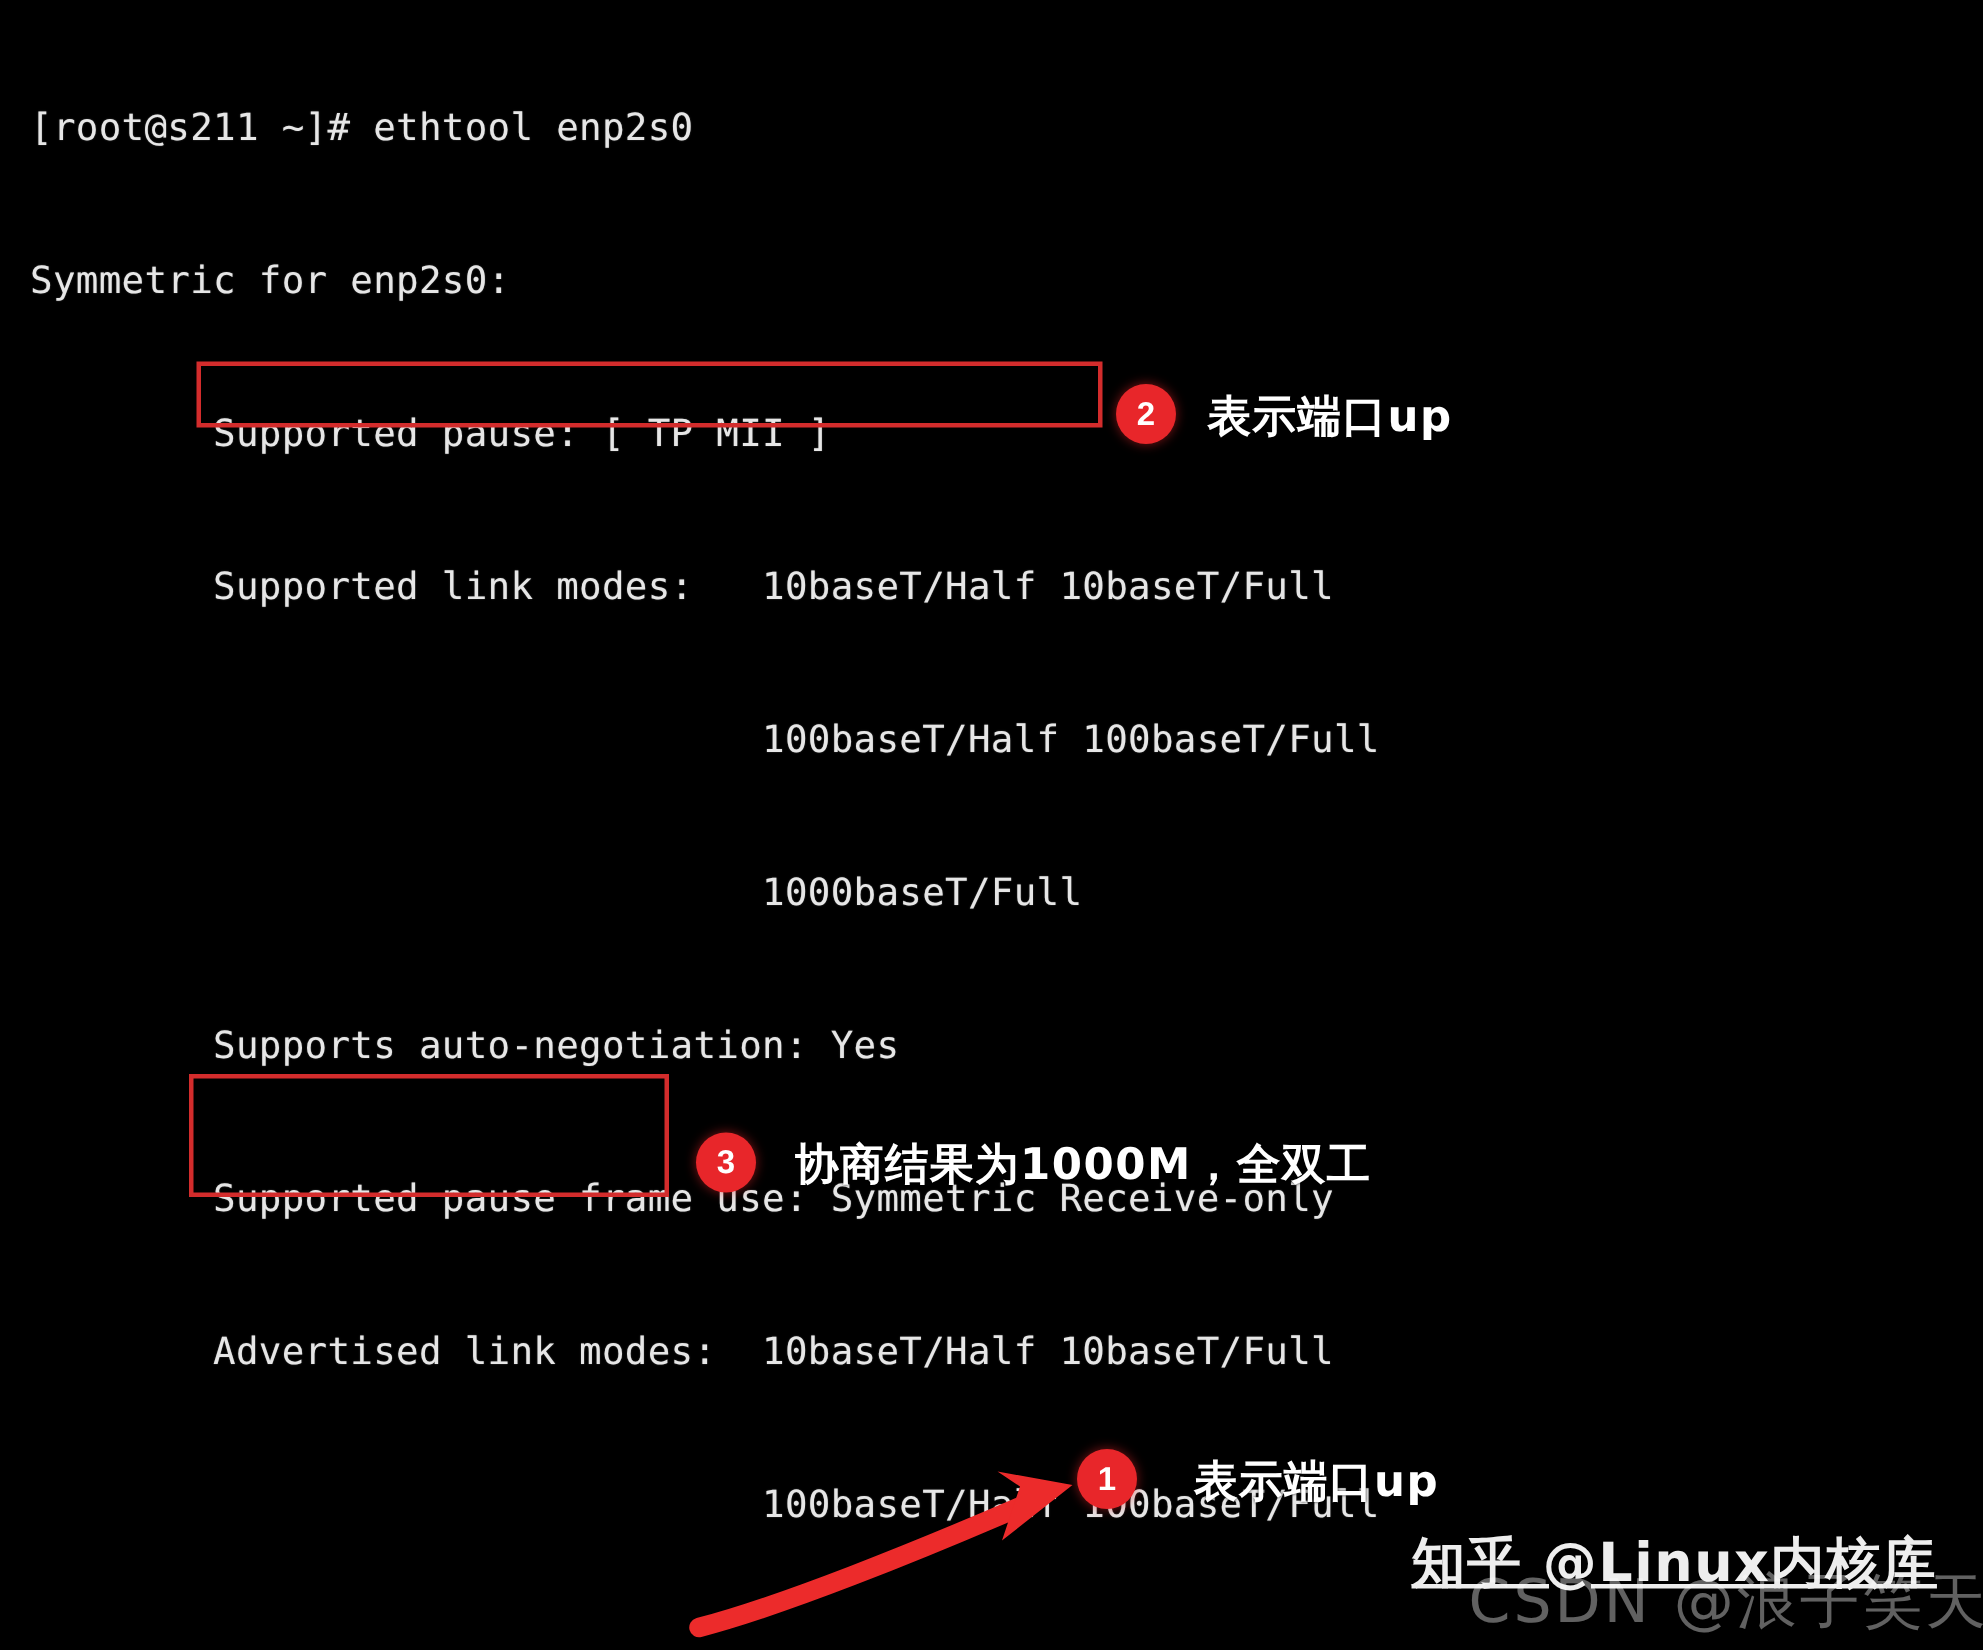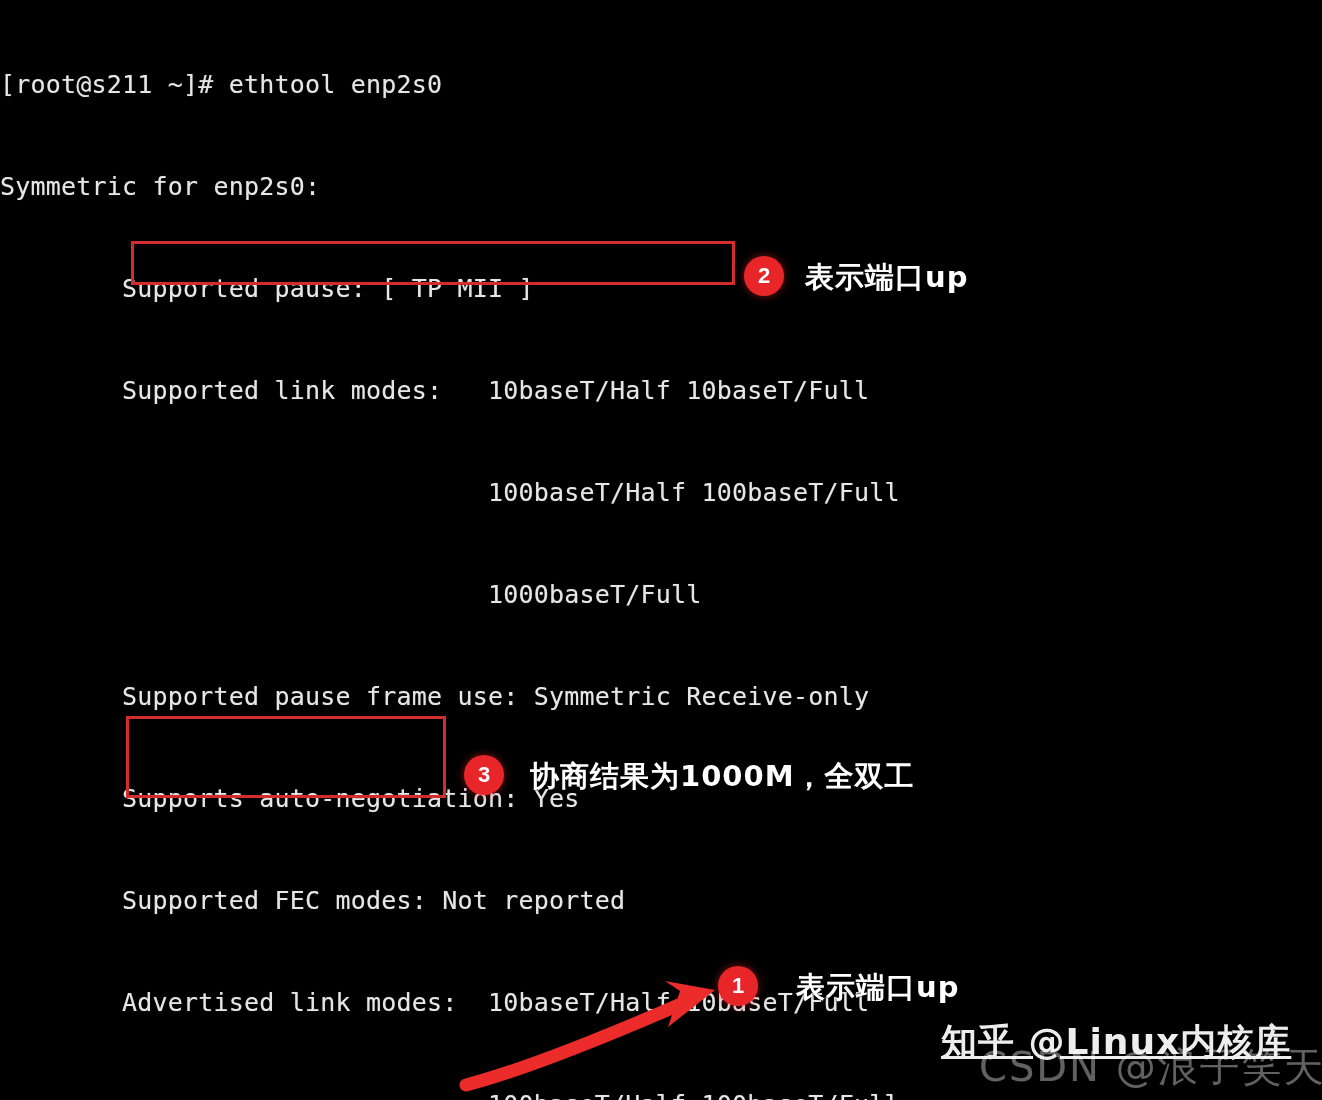--- a/index.html
+++ b/index.html
@@ -26,21 +26,21 @@
     height: 1100px;
     color: #e8e8e8;
     font-size: 25px;
     line-height: 34px;
     letter-spacing: 0.2px;
     white-space: pre;
     z-index: 2;
   }
   .tline {
     height: 34px;
-    padding-left: 0;
+    padding-left: 20px;
     white-space: pre;
     color: #e6e6e6;
     text-shadow: 0 0 1px rgba(255,255,255,0.35);
   }
 
   
   .hibox {
     position: absolute;
     border: 3px solid #d32c2c;
     box-sizing: border-box;
@@ -131,23 +131,22 @@
 
 <div id="screen">
 
   <div id="terminal">
     <div class="tline">[root@s211 ~]# ethtool enp2s0</div>
     <div class="tline">Symmetric for enp2s0:</div>
     <div class="tline">        Supported pause: [ TP MII ]</div>
     <div class="tline">        Supported link modes:   10baseT/Half 10baseT/Full</div>
     <div class="tline">                                100baseT/Half 100baseT/Full</div>
     <div class="tline">                                1000baseT/Full</div>
+    <div class="tline">        Supports auto-negotiation: Yes</div>
     <div class="tline">        Supported pause frame use: Symmetric Receive-only</div>
-    <div class="tline">        Supports auto-negotiation: Yes</div>
-    <div class="tline">        Supported FEC modes: Not reported</div>
     <div class="tline">        Advertised link modes:  10baseT/Half 10baseT/Full</div>
     <div class="tline">                                100baseT/Half 100baseT/Full</div>
     
     
     
     
     
     
     
     

